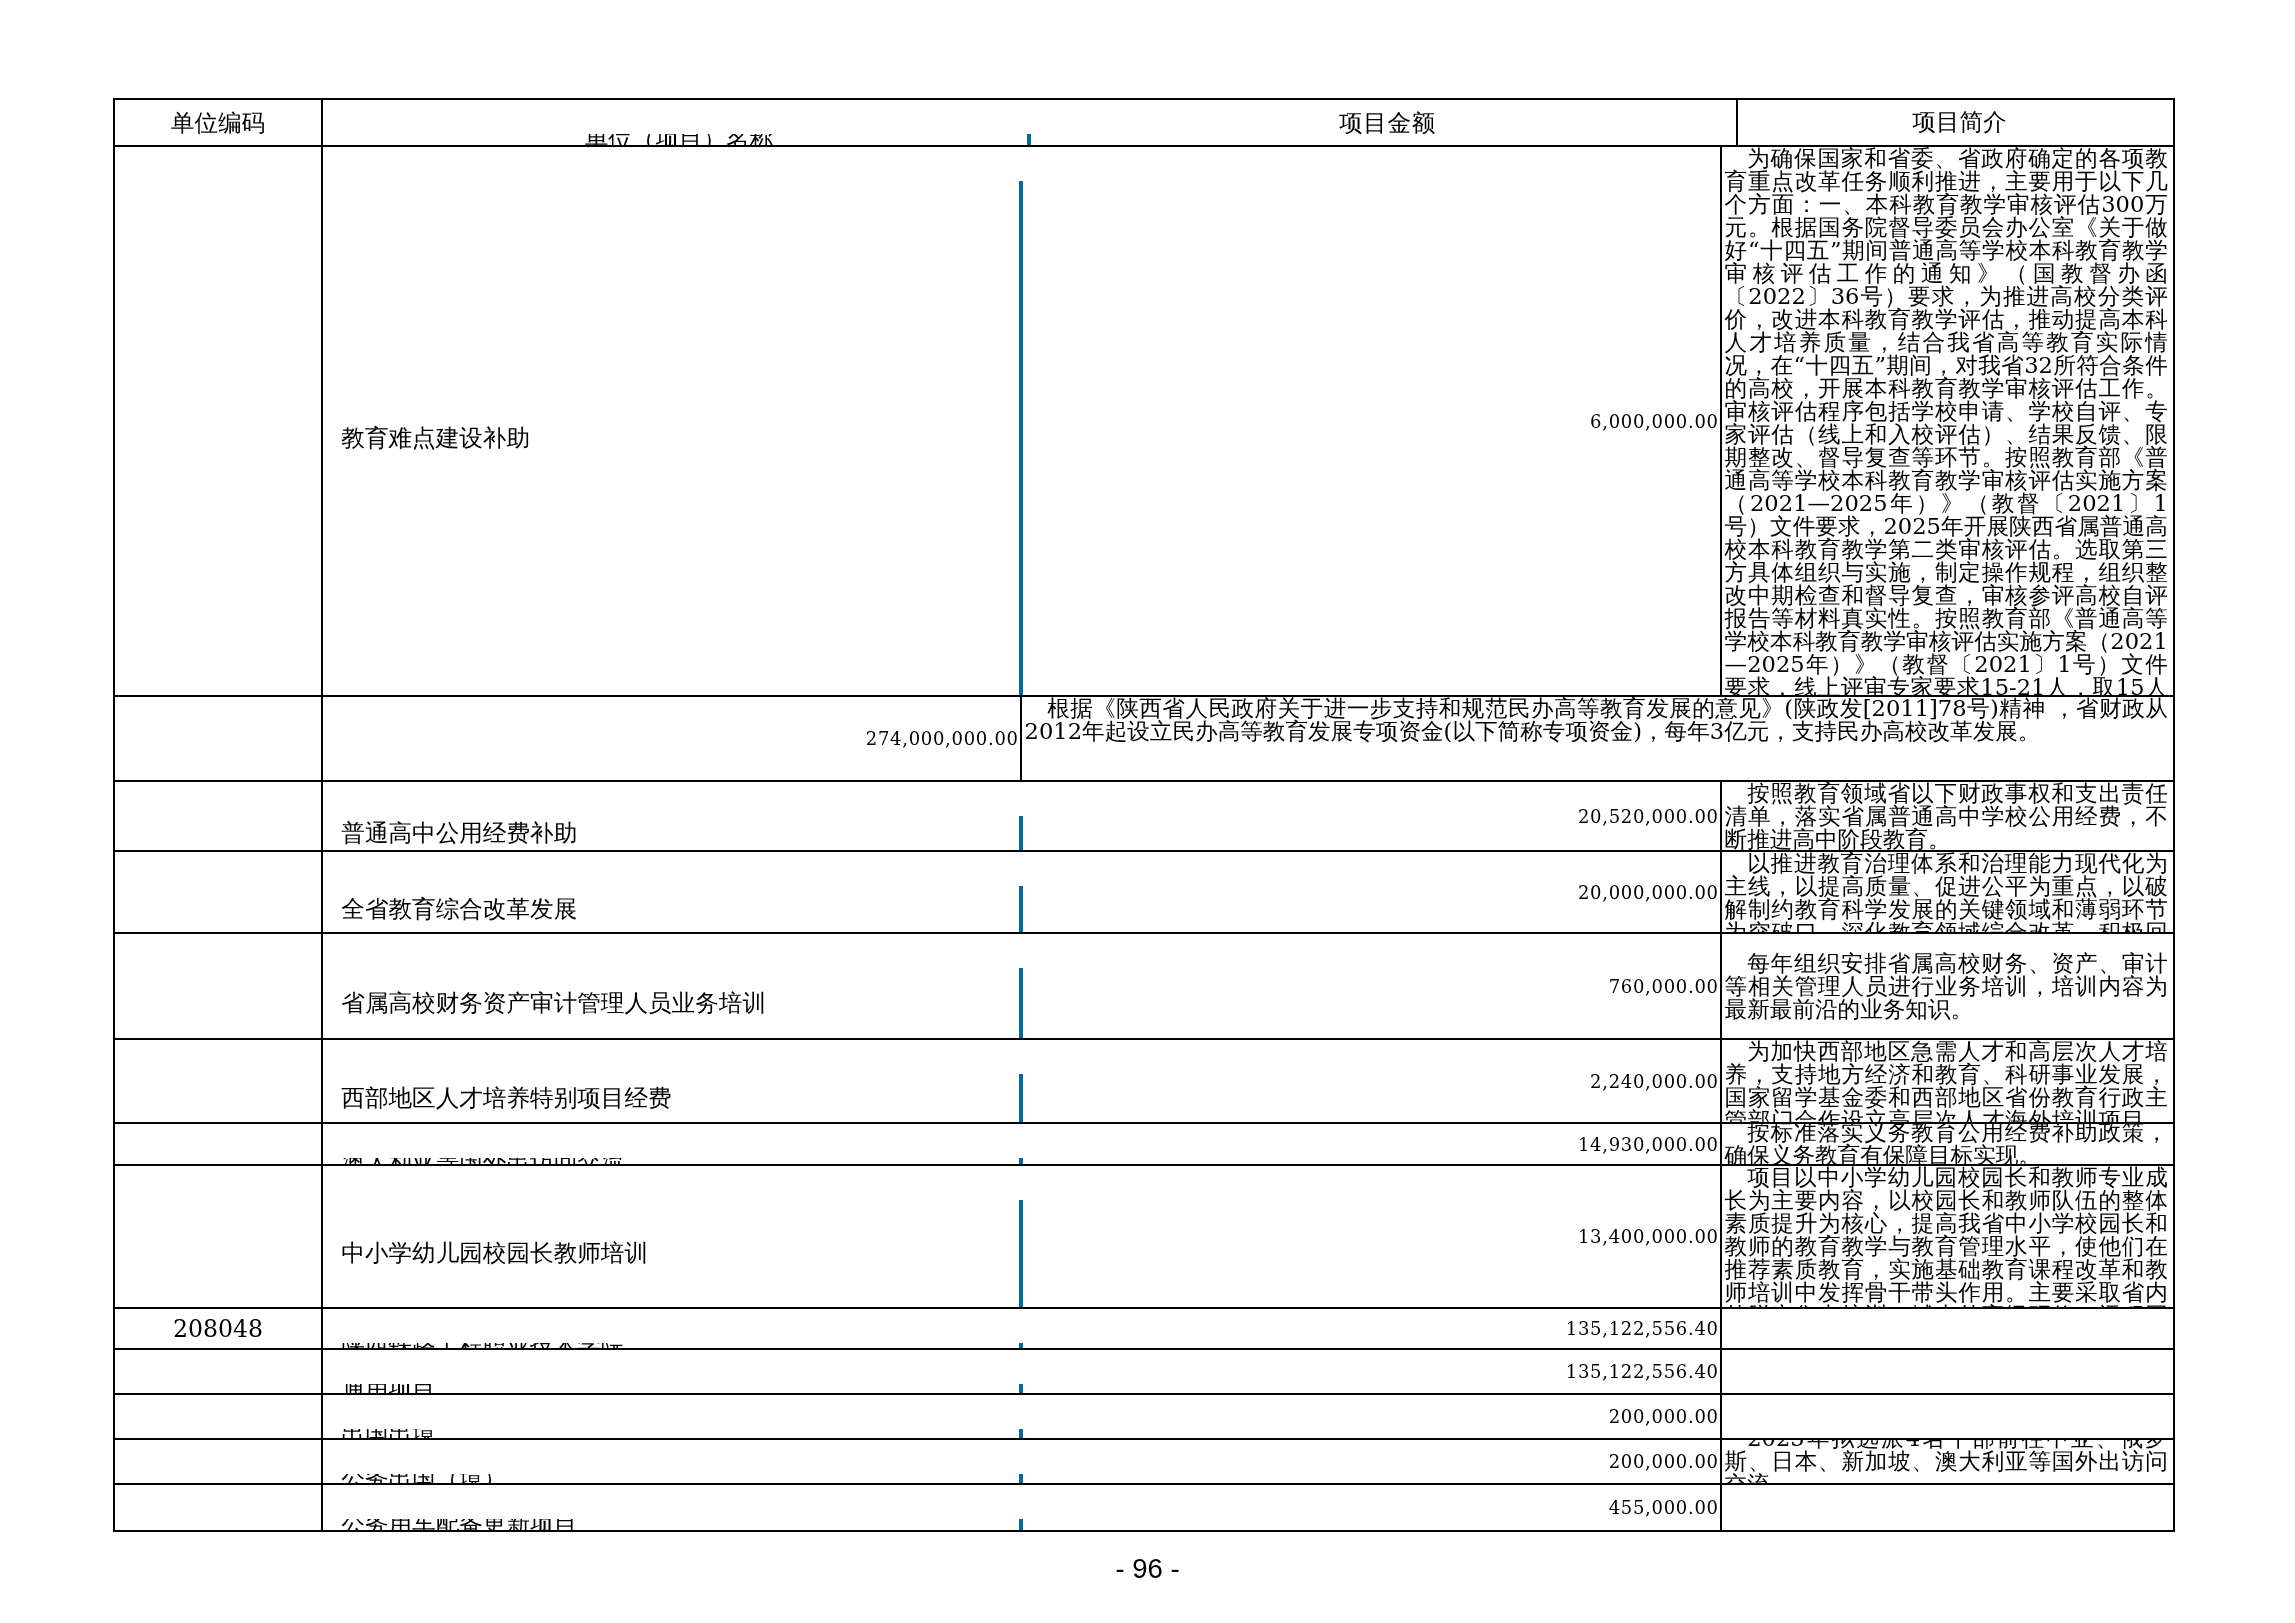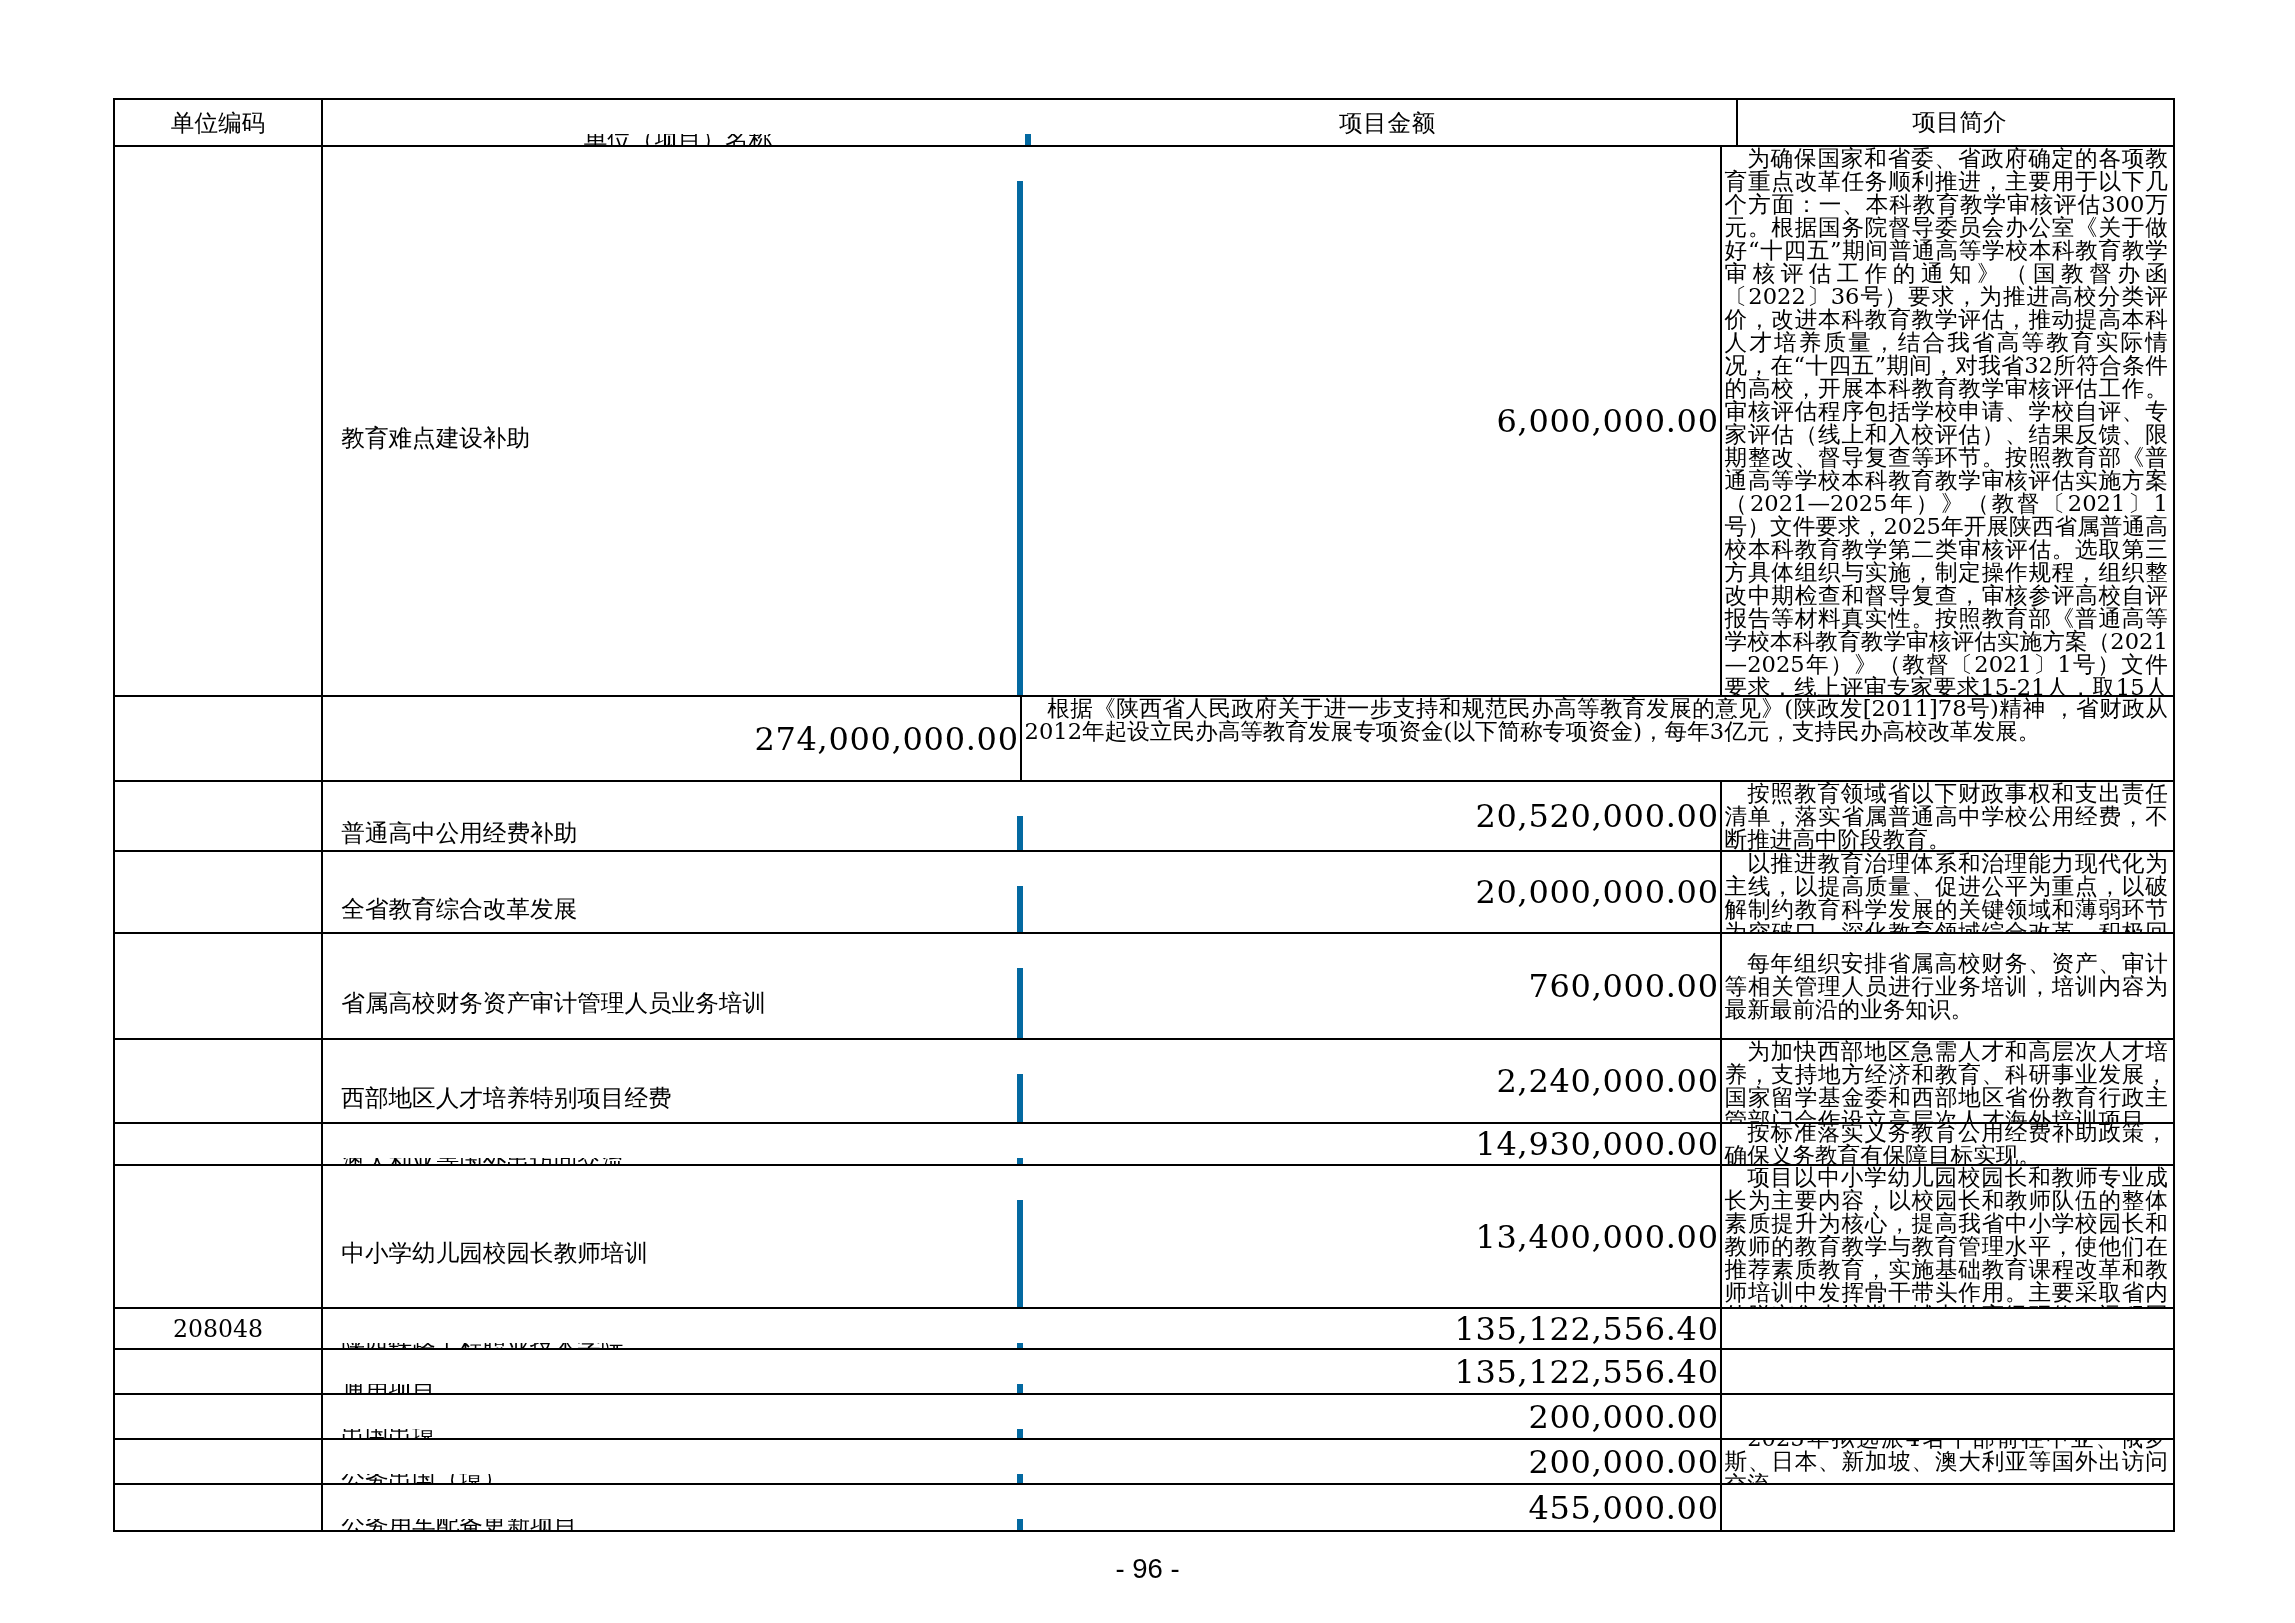--- a/index.html
+++ b/index.html
@@ -4,22 +4,22 @@
 <style>
   html, body { margin: 0; padding: 0; background: #ffffff; }
   body { width: 2295px; height: 1623px; position: relative; overflow: hidden;
          font-family: "DejaVu Serif", "Liberation Serif", serif; color: #000; }
   .table { position: absolute; left: 113px; top: 98px; width: 2062px;
            border: 2.6px solid #000; box-sizing: border-box; }
   .row { display: flex; border-top: 2.6px solid #000; box-sizing: border-box; }
   .row.header { border-top: none; height: 45px; gap: 8px; }
   .cell { box-sizing: border-box; display: flex; align-items: center; overflow: hidden; }
   .x1 { flex: 0 0 208px; border-right: 2px solid #000; justify-content: center; font-size: 23.6px; }
-  .x2 { flex: 0 0 700px; border-right: 6px solid #0369a1; padding-left: 18.3px; font-size: 23.6px; line-height: 41px; margin-top: 34px; }
-  .x3 { flex: 0 0 699px; border-right: 2px solid #000; justify-content: flex-end; font-size: 32px; padding-right: 1.3px; letter-spacing: 0.7px; }
+  .x2 { flex: 0 0 700px; border-right: 4px solid #0369a1; padding-left: 18.3px; font-size: 23.6px; line-height: 41px; margin-top: 34px; }
+  .x3 { flex: 0 0 699px; border-right: 2px solid #000; justify-content: flex-end; font-size: 18px; padding-right: 1.3px; letter-spacing: 0.7px; }
   .x4 { flex: 1 1 auto; font-size: 22.6px; line-height: 23px; padding: 0 5.2px 0 2.6px; align-items: flex-start; text-align: justify; }
   .x4 p { margin: 0; text-indent: 1em; }
   .x4.mid { align-items: center; }
   .header .x1, .header .x2, .header .x3, .header .x4 { justify-content: center; align-items: center; padding: 0;
       font-family: "DejaVu Sans", "Liberation Sans", sans-serif; font-size: 23.6px; }
   .header .x4 { text-align: center; }
   .page-num { position: absolute; top: 1553px; left: 0; width: 2295px; text-align: center;
               font-family: "Liberation Sans", "DejaVu Sans", sans-serif; font-size: 27.5px; }
 </style>
 </head>

